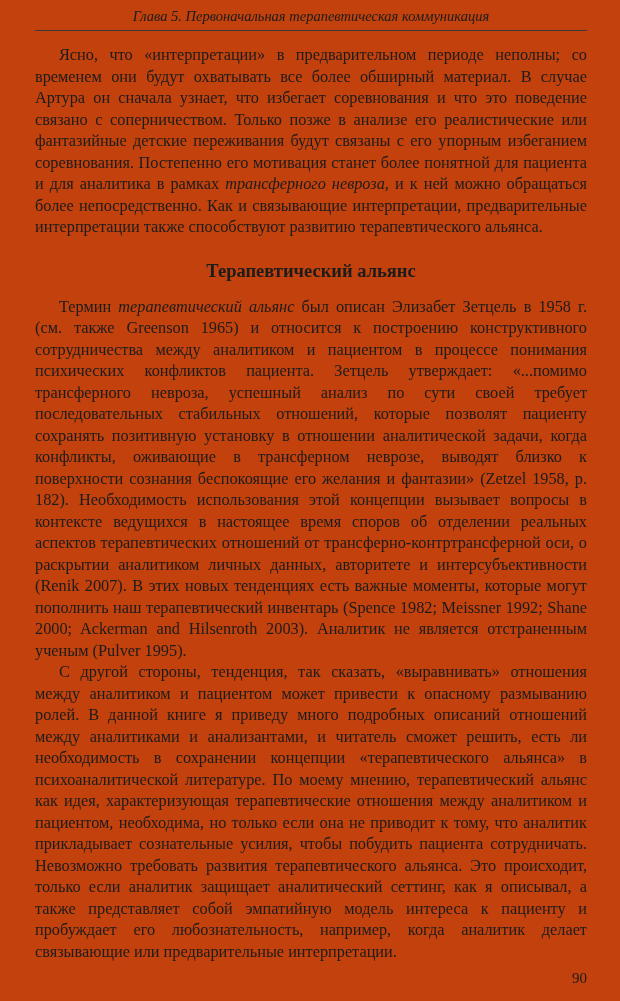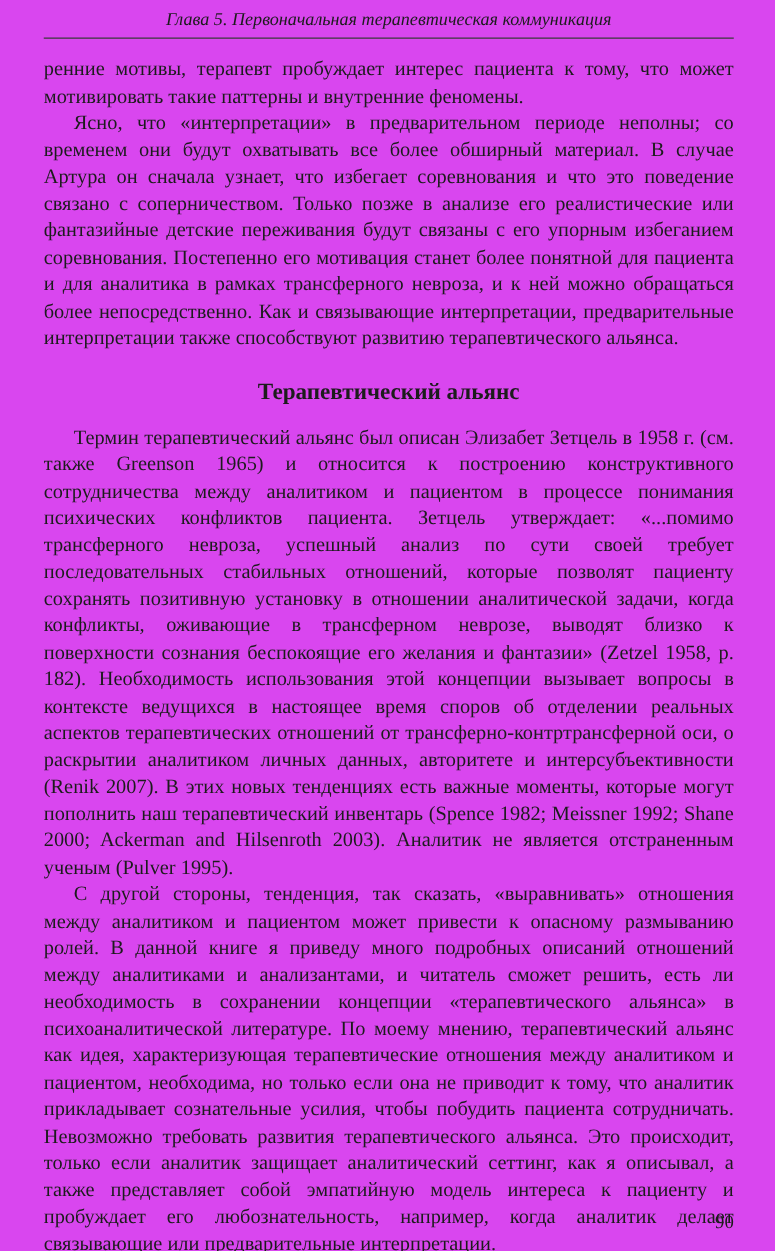--- a/index.html
+++ b/index.html
@@ -5,21 +5,21 @@
   html, body {
     margin: 0;
     padding: 0;
     background: #fbfbfa;
   }
   .page {
     position: relative;
     width: 620px;
     height: 1001px;
     box-sizing: border-box;
-    background: #d946ef;
+    background: #c2410c;
     color: #1c1c1c;
     font-family: "Liberation Serif", "DejaVu Serif", serif;
     padding: 8px 33px 0 35px;
     overflow: hidden;
   }
   .running-head {
     text-align: center;
     font-style: italic;
     font-size: 14.5px;
     line-height: 17px;
@@ -40,39 +40,39 @@
     text-indent: 0;
   }
   .section-heading {
     text-align: center;
     font-size: 18.5px;
     font-weight: bold;
     margin: 21px 0 13px 0;
     line-height: 24px;
   }
   .italic {
+    font-style: italic;
   }
   .page-number {
     position: absolute;
     right: 33px;
     bottom: 14px;
     font-size: 15px;
     line-height: 18px;
   }
 </style>
 </head>
 <body>
 
 <div class="page">
 
   <div class="running-head">Глава 5. Первоначальная терапевтическая коммуникация</div>
 
   <div class="body-text">
 
-    <p class="no-indent"><span>ренние мотивы, терапевт пробуждает интерес пациента к тому, что может мотивировать такие паттерны и внутренние феномены.</span></p>
 
     <p><span>Ясно, что «интерпретации» в предварительном периоде неполны; со временем они будут охватывать все более обширный материал. В случае Артура он сначала узнает, что избегает соревнования и что это поведение связано с соперничеством. Только позже в анализе его реалистические или фантазийные детские переживания будут связаны с его упорным избеганием соревнования. Постепенно его мотивация станет более понятной для пациента и для аналитика в рамках </span><span class="italic">трансферного невроза</span><span>, и к ней можно обращаться более непосредственно. Как и связывающие интерпретации, предварительные интерпретации также способствуют развитию терапевтического альянса.</span></p>
 
     <h2 class="section-heading">Терапевтический альянс</h2>
 
     <p><span>Термин </span><span class="italic">терапевтический альянс</span><span> был описан Элизабет Зетцель в 1958 г. (см. также Greenson 1965) и относится к построению конструктивного сотрудничества между аналитиком и пациентом в процессе понимания психических конфликтов пациента. Зетцель утверждает: «...помимо трансферного невроза, успешный анализ по сути своей требует последовательных стабильных отношений, которые позволят пациенту сохранять позитивную установку в отношении аналитической задачи, когда конфликты, оживающие в трансферном неврозе, выводят близко к поверхности сознания беспокоящие его желания и фантазии» (Zetzel 1958, p. 182). Необходимость использования этой концепции вызывает вопросы в контексте ведущихся в настоящее время споров об отделении реальных аспектов терапевтических отношений от трансферно-контртрансферной оси, о раскрытии аналитиком личных данных, авторитете и интерсубъективности (Renik 2007). В этих новых тенденциях есть важные моменты, которые могут пополнить наш терапевтический инвентарь (Spence 1982; Meissner 1992; Shane 2000; Ackerman and Hilsenroth 2003). Аналитик не является отстраненным ученым (Pulver 1995).</span></p>
 
     <p><span>С другой стороны, тенденция, так сказать, «выравнивать» отношения между аналитиком и пациентом может привести к опасному размыванию ролей. В данной книге я приведу много подробных описаний отношений между аналитиками и анализантами, и читатель сможет решить, есть ли необходимость в сохранении концепции «терапевтического альянса» в психоаналитической литературе. По моему мнению, терапевтический альянс как идея, характеризующая терапевтические отношения между аналитиком и пациентом, необходима, но только если она не приводит к тому, что аналитик прикладывает сознательные усилия, чтобы побудить пациента сотрудничать. Невозможно требовать развития терапевтического альянса. Это происходит, только если аналитик защищает аналитический сеттинг, как я описывал, а также представляет собой эмпатийную модель интереса к пациенту и пробуждает его любознательность, например, когда аналитик делает связывающие или предварительные интерпретации.</span></p>
 
   </div>

